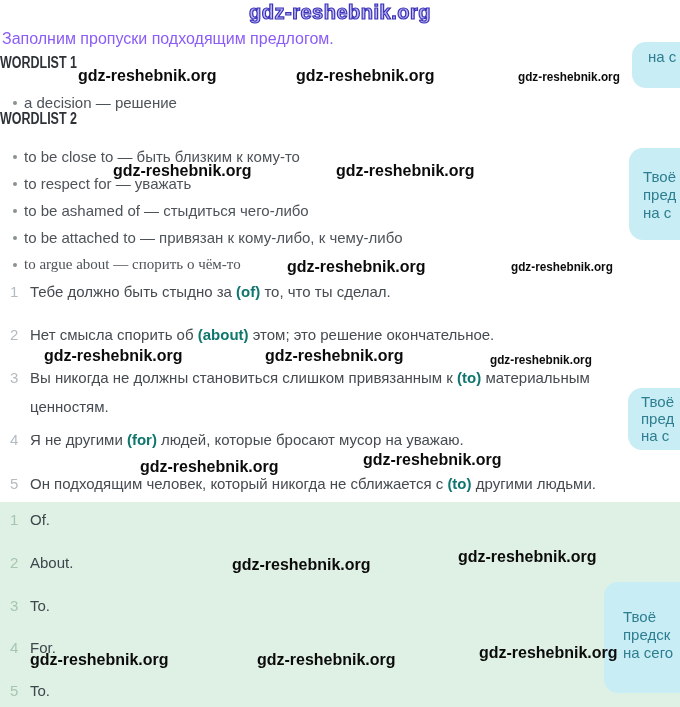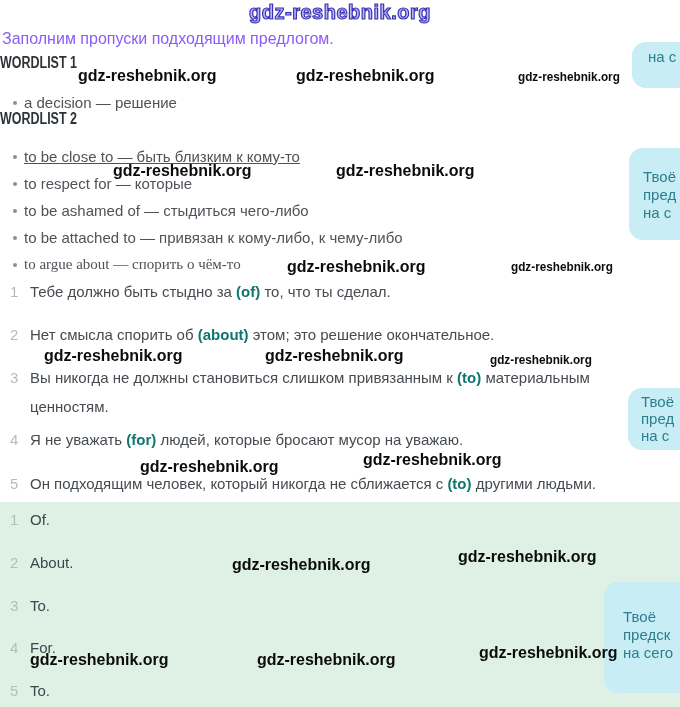--- a/index.html
+++ b/index.html
@@ -32,21 +32,21 @@
   .wl-head.h2{top:110px;}
   
   .bullet-item{
     position:absolute;left:24px;font-size:15px;color:#4d5358;white-space:nowrap;
   }
   .bullet-item::before{
     content:"";position:absolute;left:-11px;top:7px;width:4px;height:4px;
     border-radius:50%;background:#8b9094;
   }
   .b-w1{top:94px;}
-  .b0{top:148px;text-decoration:underline;} .b1{top:175px;} .b2{top:202px;} .b3{top:229px;} .b4{top:256px;font-family:Liberation Serif, serif;}
+  .b0{top:148px;} .b1{top:175px;} .b2{top:202px;} .b3{top:229px;} .b4{top:256px;font-family:Liberation Serif, serif;}
   
   .ex-item{
     position:absolute;left:0;padding-left:30px;box-sizing:border-box;
     font-size:15px;line-height:29px;color:#454b50;width:662px;
   }
   .ex-item .num{
     position:absolute;left:10px;top:0;color:#b4bbc1;font-size:15px;
   }
   .ex-item b{color:#0f766e;}
   .ex1{top:277px;} .ex2{top:320px;} .ex3{top:363px;width:600px;} .ex4{top:425px;} .ex5{top:469px;}
@@ -95,36 +95,36 @@
 
   <div class="site-title">gdz-reshebnik.org</div>
 
   <div class="intro">Заполним пропуски подходящим предлогом.</div>
 
   <h3 class="wl-head h1">WORDLIST 1</h3>
   <div class="bullet-item b-w1">a decision — решение</div>
 
   <h3 class="wl-head h2">WORDLIST 2</h3>
   <div class="bullet-item b0">to be close to — быть близким к кому-то</div>
-  <div class="bullet-item b1">to respect for — которые</div>
+  <div class="bullet-item b1">to respect for — уважать</div>
   <div class="bullet-item b2">to be ashamed of — стыдиться чего-либо</div>
   <div class="bullet-item b3">to be attached to — привязан к кому-либо, к чему-либо</div>
   <div class="bullet-item b4">to argue about — спорить о чём-то</div>
 
   <div class="ex-item ex1">
     <span class="num">1</span><span>Тебе должно быть стыдно за </span><b>(of)</b><span> то, что ты сделал.</span>
   </div>
   <div class="ex-item ex2">
     <span class="num">2</span><span>Нет смысла спорить об </span><b>(about)</b><span> этом; это решение окончательное.</span>
   </div>
   <div class="ex-item ex3">
     <span class="num">3</span><span>Вы никогда не должны становиться слишком привязанным к </span><b>(to)</b><span> материальным ценностям.</span>
   </div>
   <div class="ex-item ex4">
-    <span class="num">4</span><span>Я не уважать </span><b>(for)</b><span> людей, которые бросают мусор на уважаю.</span>
+    <span class="num">4</span><span>Я не другими </span><b>(for)</b><span> людей, которые бросают мусор на уважаю.</span>
   </div>
   <div class="ex-item ex5">
     <span class="num">5</span><span>Он подходящим человек, который никогда не сближается с </span><b>(to)</b><span> другими людьми.</span>
   </div>
 
   <div class="answers-panel">
     <div class="ans-row a0">
       <span class="num">1</span><span>Of.</span>
     </div>
     <div class="ans-row a1">

